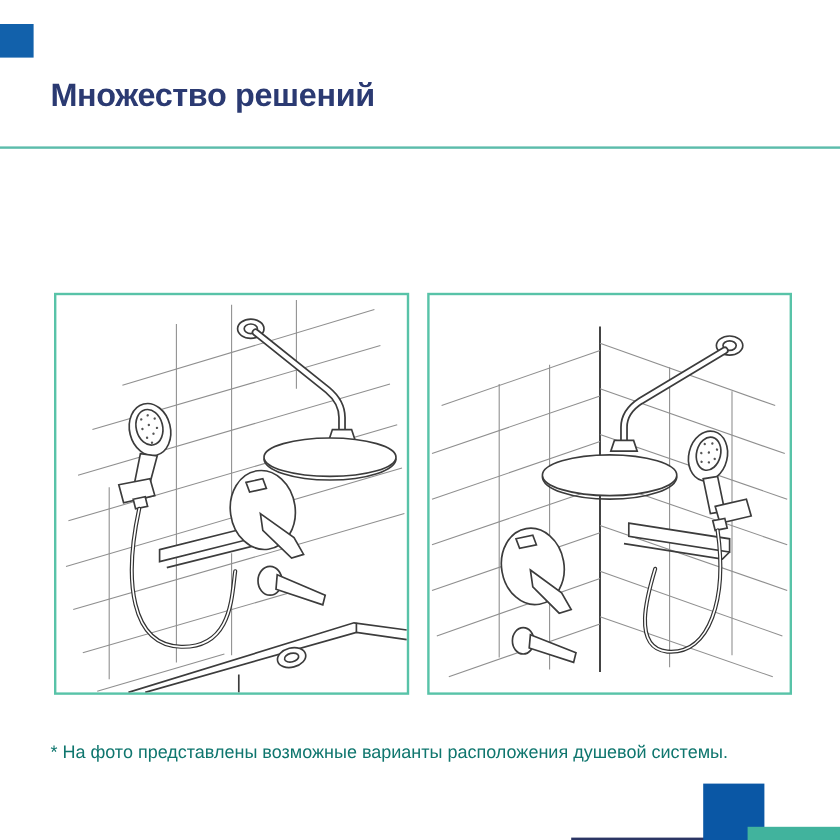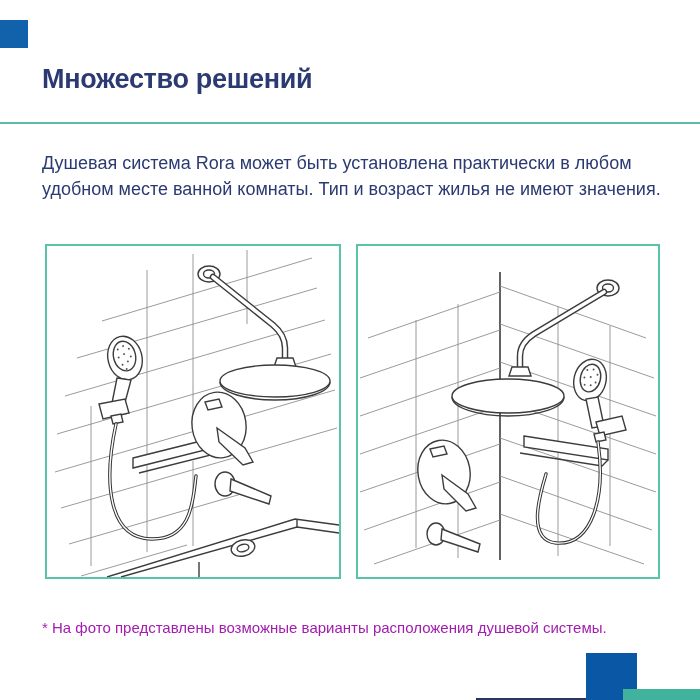--- a/index.html
+++ b/index.html
@@ -39,21 +39,21 @@
   .panel{
     position:absolute;top:224px;height:335px;background:#ffffff;
     border:2px solid #58c3a8;box-sizing:border-box;margin:0;
   }
   .panel-left{left:45px;width:296px;}
   .panel-right{left:356px;width:304px;}
   .panel svg{display:block;width:100%;height:100%;}
   
   .footnote{
     position:absolute;left:42px;top:599px;margin:0;
-    font-size:15px;color:#a21caf;
+    font-size:15px;color:#0f766e;
   }
   
   .rect-navy{position:absolute;left:476px;top:678px;width:147px;height:22px;background:#2b3564;z-index:1;}
   .rect-blue{position:absolute;left:586px;top:633px;width:51px;height:55px;background:#0a57a5;z-index:2;}
   .rect-teal{position:absolute;left:623px;top:669px;width:77px;height:31px;background:#41b39d;z-index:3;}
   
   .tile{stroke:#8f8f8f;stroke-width:0.9;fill:none;}
   .fx{stroke:#3c3c3c;stroke-width:1.4;fill:#ffffff;}
   .fxl{stroke:#3c3c3c;stroke-width:1.4;fill:none;}
   .tube-o{stroke:#3c3c3c;stroke-width:6.5;fill:none;stroke-linecap:round;}
@@ -67,21 +67,20 @@
 
 <div class="page">
 
   <div class="corner-accent"></div>
 
   <h1 class="title">Множество решений</h1>
 
 
   <div class="divider"></div>
 
-  <p class="intro">Душевая система Rora может быть установлена практически в любом удобном месте ванной комнаты. Тип и возраст жилья не имеют значения.</p>
 
   <figure class="panel panel-left">
     <svg viewBox="0 0 292 331">
 
       <g class="tile">
         <line x1="55" y1="75" x2="265" y2="12"></line>
         <line x1="30" y1="112" x2="270" y2="42"></line>
         <line x1="18" y1="150" x2="278" y2="74"></line>
         <line x1="10" y1="188" x2="284" y2="108"></line>
         <line x1="8" y1="226" x2="288" y2="144"></line>

